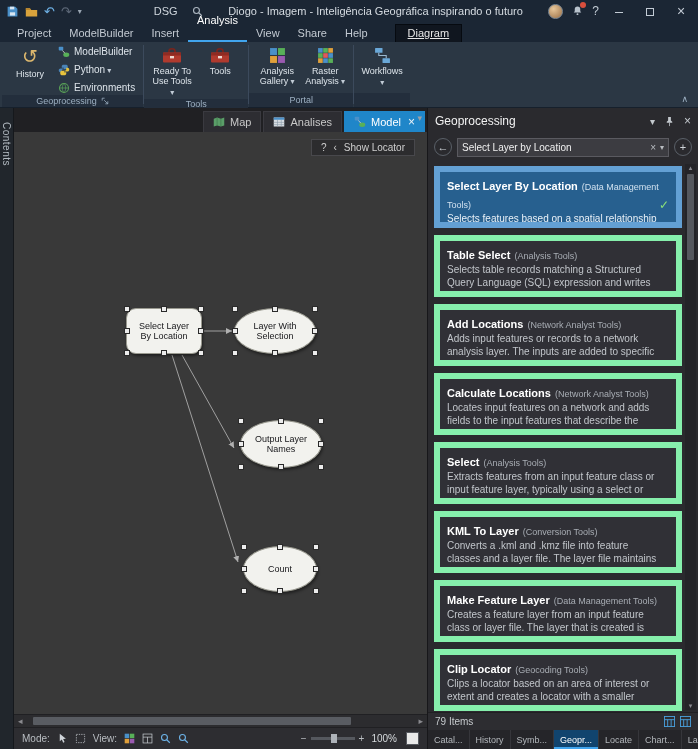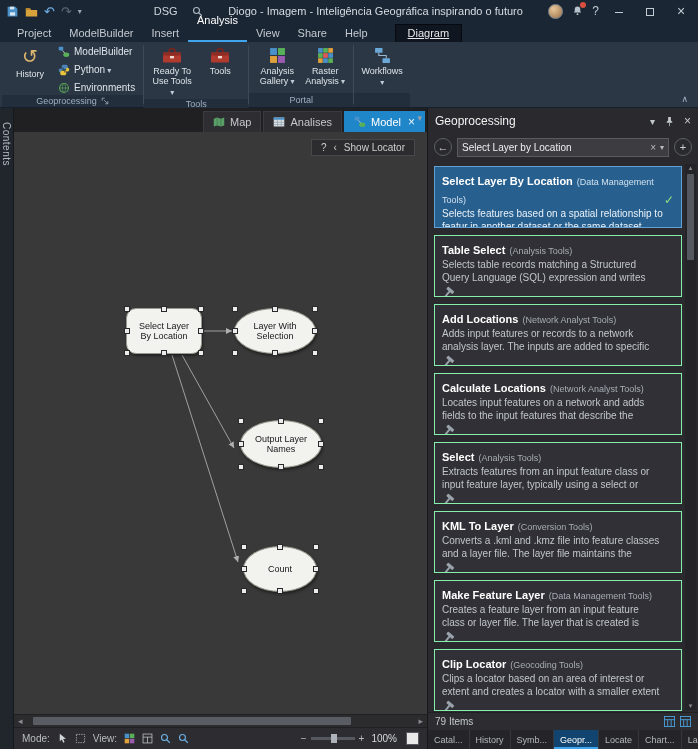--- a/index.html
+++ b/index.html
@@ -120,21 +120,21 @@
     color:#cfd4d9; font-size:11px; display:flex; align-items:center; justify-content:center;
     flex:0 0 auto; }
   .searchbox { flex:1; height:19px; background:#3c3c41; border:1px solid #5a5a60;
     display:flex; align-items:center; padding:0 4px; gap:4px; min-width:0; }
   .searchbox input { flex:1; background:transparent; border:none; outline:none;
     color:#f0f0f0; font-size:10px; font-family:"Liberation Sans", sans-serif; min-width:0; }
   .sbx { color:#b9bdc2; font-size:10px; } .sbc { color:#b9bdc2; font-size:8px; }
 
   .toollist { flex:1; overflow:hidden; position:relative; padding:6px 16px 0 6px; }
   .card { position:relative; height:62px; margin-bottom:7px; background:#303036;
-    border:1px solid #86efac; padding:4px 7px 2px; overflow:hidden; }
+    border:6px solid #86efac; padding:4px 7px 2px; overflow:hidden; }
   .card.selected { background:#27608f; border-color:#63a0d4; }
   .tname { font-size:11px; font-weight:bold; color:#fff; }
   .tcat { font-size:9px; color:#a8adb4; margin-left:4px; }
   .card.selected .tcat { color:#cfe0ef; }
   .tdesc { font-size:10px; color:#c2c6cb; line-height:1.25; height:26px; overflow:hidden;
     margin-top:1px; padding-right:10px; }
   .card.selected .tdesc { color:#e9f1f8; }
   .thammer { color:#9aa2ab; display:inline-flex; margin-top:1px; }
   .tcheck { position:absolute; right:7px; top:26px; color:#8adf7a; font-size:12px; }
 

